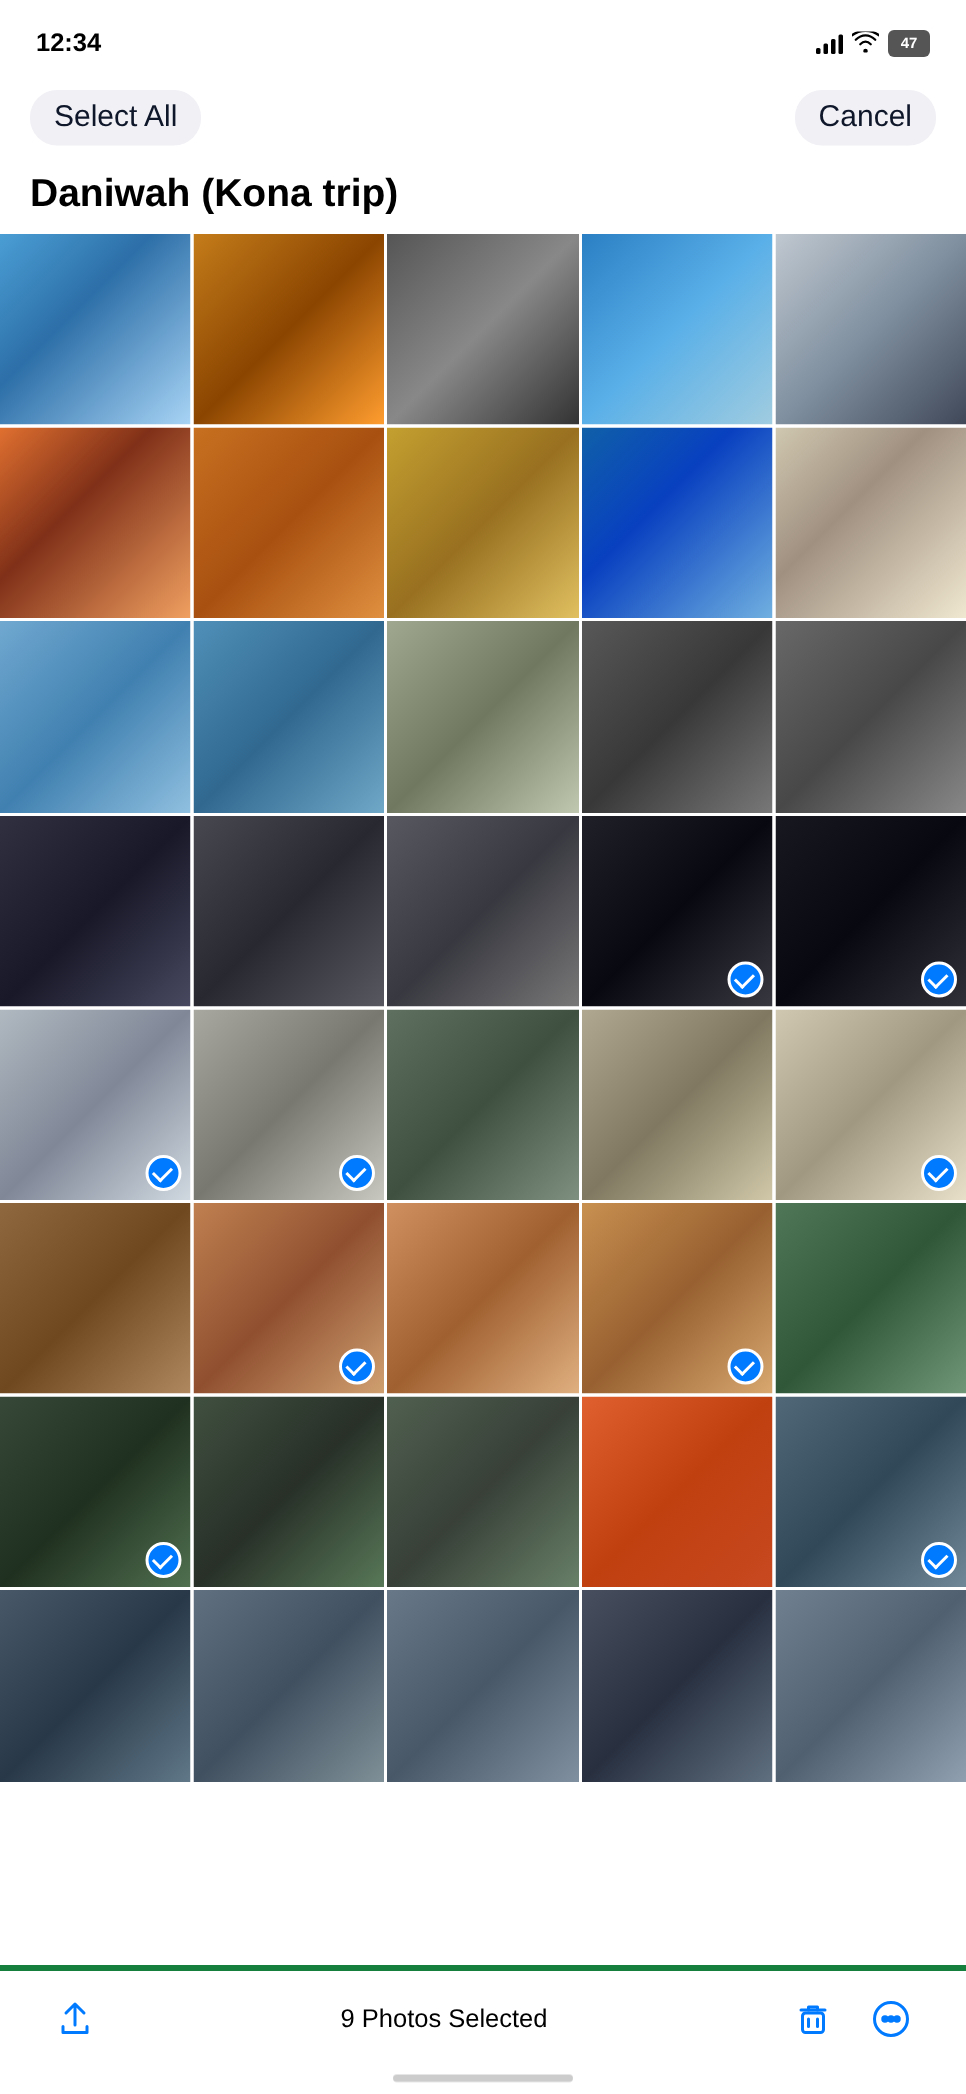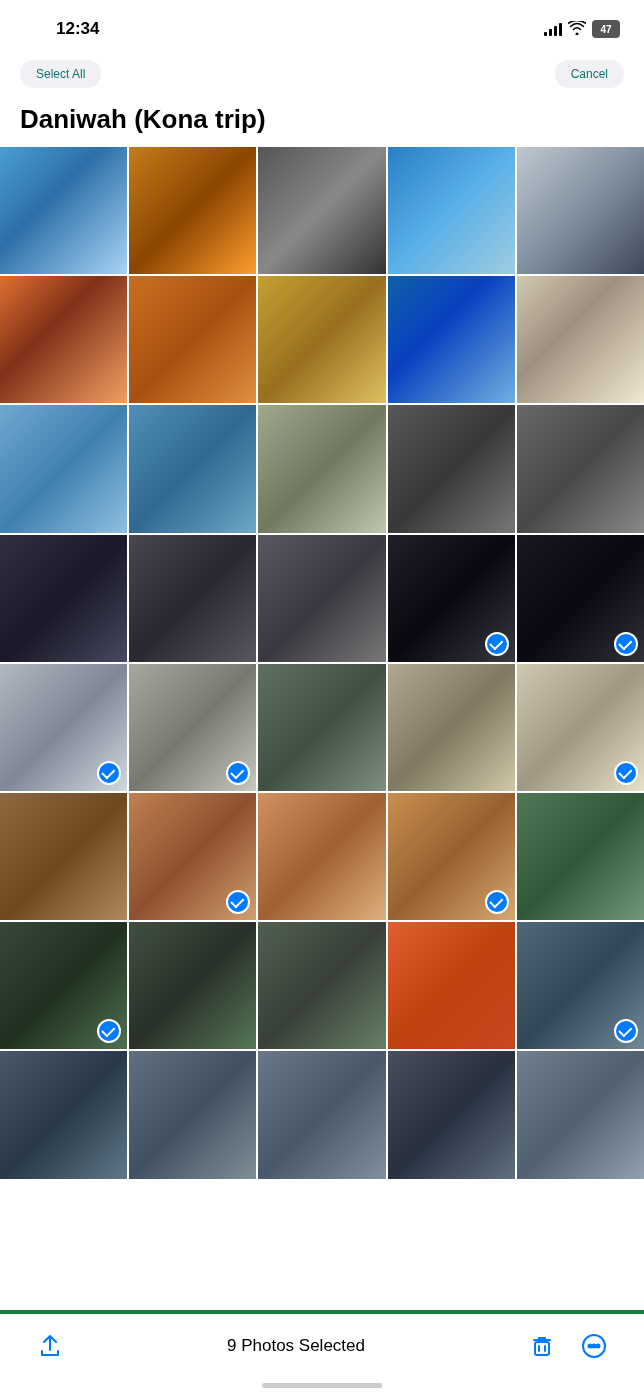--- a/index.html
+++ b/index.html
@@ -18,21 +18,20 @@
       display: flex;
       justify-content: space-between;
       align-items: center;
       padding: 14px 24px 8px;
       height: 52px;
     }
     .status-time {
       font-size: 17px;
       font-weight: 600;
       color: #000;
-      margin-left: 32px;
     }
     .status-icons {
       display: flex;
       align-items: center;
       gap: 6px;
     }
     .signal-bars {
       display: flex;
       align-items: flex-end;
       gap: 2px;
@@ -66,22 +65,22 @@
       display: flex;
       justify-content: space-between;
       align-items: center;
       padding: 8px 20px 12px;
     }
     .nav-btn {
       background: #f0f0f5;
       border: none;
       border-radius: 18px;
       padding: 7px 16px;
-      font-size: 12px;
-      color: #0f766e;
+      font-size: 20px;
+      color: #0f172a;
       cursor: pointer;
       font-family: inherit;
     }
 
     
     .album-title {
       font-size: 26px;
       font-weight: 700;
       color: #000;
       padding: 4px 20px 12px;

